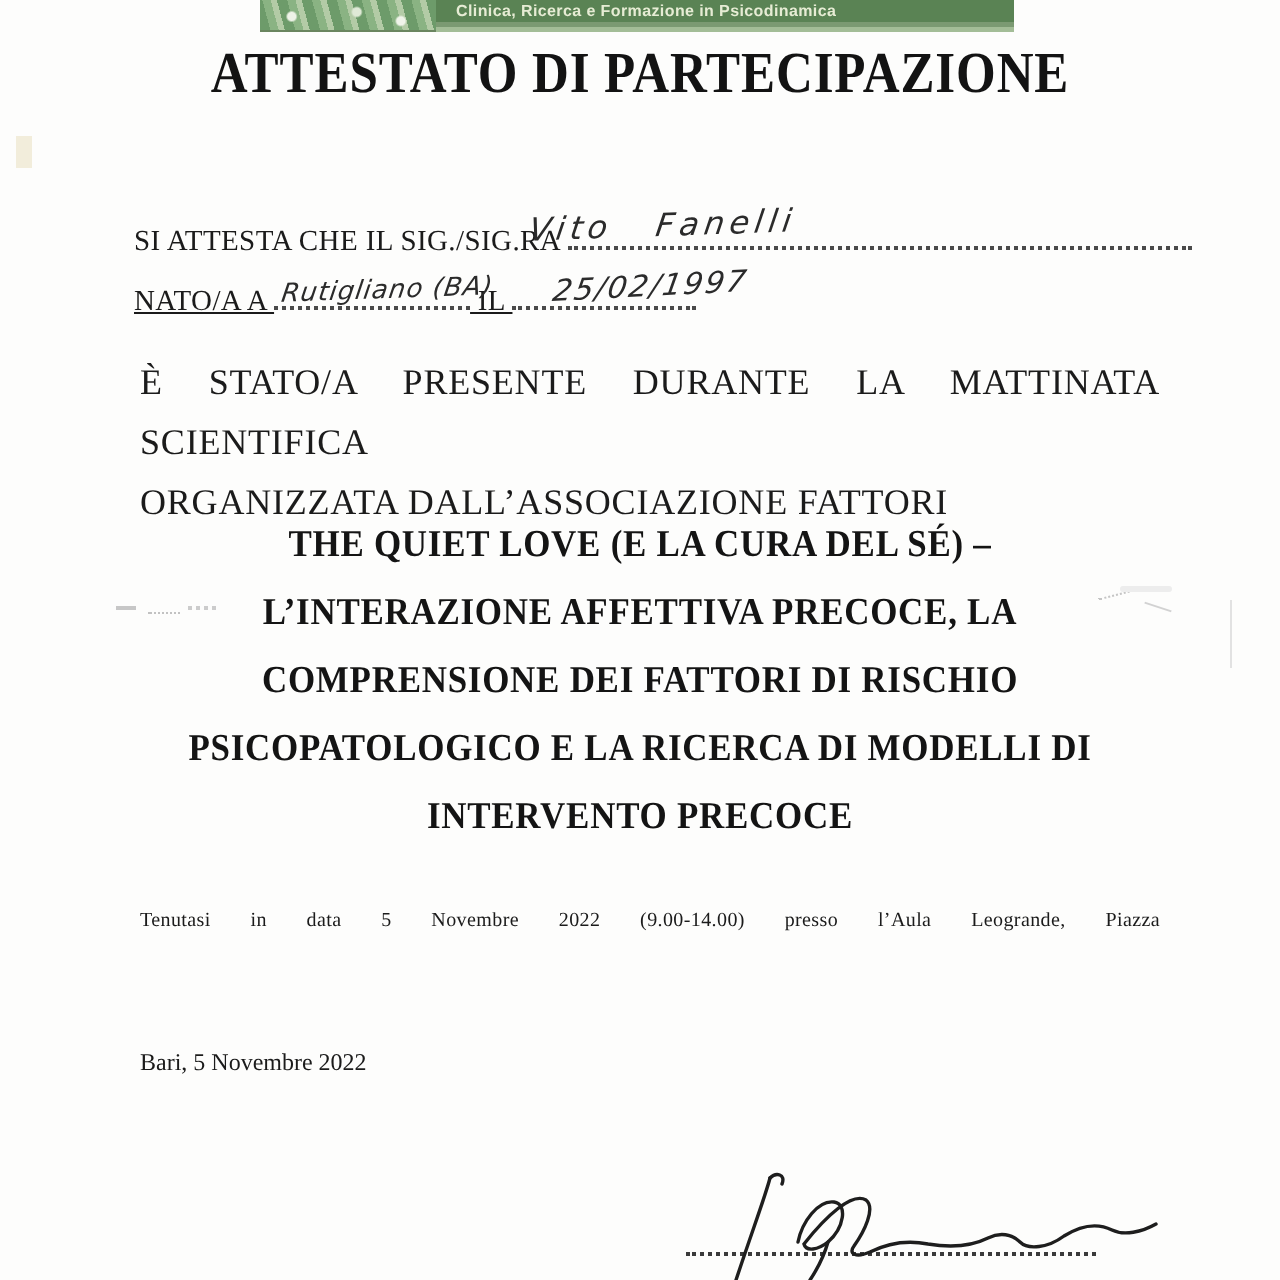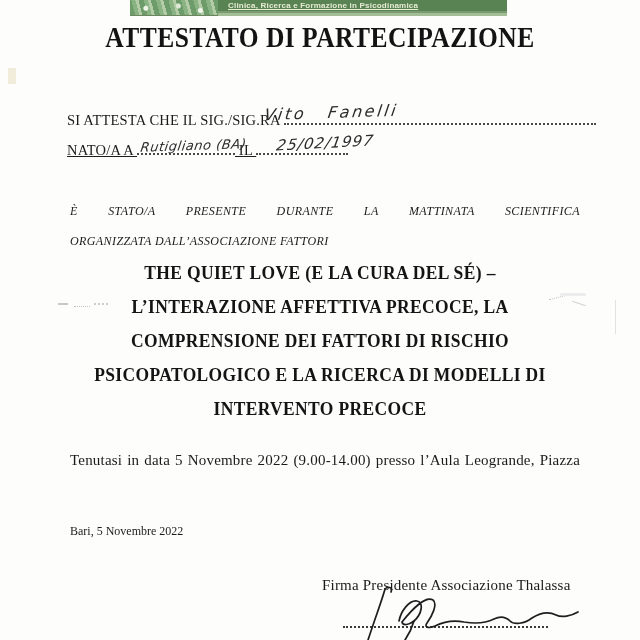--- a/index.html
+++ b/index.html
@@ -18,21 +18,21 @@
     background:
       radial-gradient(circle at 18% 55%, #eef3e8 0 2px, rgba(0,0,0,0) 3px),
       radial-gradient(circle at 55% 40%, #dfe9d6 0 2px, rgba(0,0,0,0) 3px),
       radial-gradient(circle at 80% 70%, #f0f4ea 0 2px, rgba(0,0,0,0) 3px),
       repeating-linear-gradient(75deg, #6d9b6a 0 5px, #8ab383 5px 9px, #b3cba6 9px 12px);
   }
   .banner-bar{flex:1;height:100%;
     background:linear-gradient(#5a8354 0 68%, #7b9a72 68% 84%, #a3bd97 84% 100%);
     color:#e6ecd4;font-family:"Liberation Sans", sans-serif;
     font-size:8px;font-weight:bold;letter-spacing:.2px;line-height:9px;
-    padding:1px 0 0 10px;white-space:nowrap;overflow:hidden;text-decoration:underline;}
+    padding:1px 0 0 10px;white-space:nowrap;overflow:hidden;}
 
   .doc-title{position:absolute;top:21px;left:0;width:640px;text-align:center;
     font-size:29px;font-weight:bold;letter-spacing:.5px;color:#131313;
     transform:scaleX(.88);transform-origin:50% 0;}
 
   .form-line{position:absolute;left:67px;width:510px;font-size:14.5px;
     letter-spacing:.2px;white-space:nowrap;}
   .line1{top:112px;}
   .line2{top:142px;text-decoration:underline;}
   .dotlead{display:inline-block;height:11px;border-bottom:2px dotted #4a4a4a;
@@ -41,30 +41,30 @@
   .d2{width:98px;}
   .d3{width:92px;}
 
   .hand{position:absolute;font-family:"DejaVu Sans", sans-serif;font-style:italic;
     color:#2b2b2b;transform:skewX(-10deg) rotate(-2deg);}
   .hand-name{left:198px;top:-9px;font-size:16px;letter-spacing:2.5px;word-spacing:14px;}
   .hand-place{left:74px;top:-4px;font-size:13px;letter-spacing:.5px;}
   .hand-date{left:210px;top:-8px;font-size:15px;letter-spacing:1px;
     transform:skewX(-12deg) rotate(-3deg);}
 
-  .statement{position:absolute;left:70px;top:196px;width:510px;
-    font-size:12px;letter-spacing:.4px;line-height:30px;font-style:italic;}
+  .statement{position:absolute;left:70px;top:176px;width:510px;
+    font-size:18px;letter-spacing:.4px;line-height:30px;}
   .justify-full{text-align:justify;text-align-last:justify;}
 
   .event-block{position:absolute;left:40px;top:256px;width:560px;text-align:center;
     font-weight:bold;font-size:19px;line-height:34px;letter-spacing:.4px;color:#141414;
     transform:scaleX(.92);transform-origin:50% 0;}
 
   .details{position:absolute;left:70px;top:443px;width:510px;
-    font-size:15px;line-height:35px;letter-spacing:.2px;}
+    font-size:10px;line-height:35px;letter-spacing:.2px;}
 
   .place-date{position:absolute;left:70px;top:524px;font-size:12px;}
 
   .firma-label{position:absolute;left:322px;top:577px;font-size:15px;letter-spacing:.2px;}
 
   .signature-area{position:absolute;left:333px;top:586px;width:300px;height:54px;}
   .sig-dots{position:absolute;left:10px;top:38px;width:205px;height:2px;
     border-bottom:2px dotted #3a3a3a;}
   .signature-area svg{position:absolute;left:0;top:0;}
 
@@ -114,21 +114,20 @@
     <div>PSICOPATOLOGICO E LA RICERCA DI MODELLI DI</div>
     <div>INTERVENTO PRECOCE</div>
   </div>
 
   <div class="details">
     <div class="justify-full">Tenutasi in data 5 Novembre 2022 (9.00-14.00) presso l’Aula Leogrande, Piazza</div>
   </div>
 
   <div class="place-date">Bari, 5 Novembre 2022</div>
 
-  <div class="firma-label">Firma Presidente Associazione Thalassa</div>
 
   <div class="signature-area">
     <div class="sig-dots"></div>
     <svg width="300" height="54" viewBox="0 0 300 54">
       <g fill="none" stroke="#1e1e1e" stroke-width="1.7" stroke-linecap="round">
         <path d="M 52,3 C 55,0 60,1 58,6"></path>
         <path d="M 52,3 C 50,11 44,27 35,54"></path>
         <path d="M 66,35 C 68,25 76,14 84,15 C 91,16 89,28 81,35 C 76,39 70,40 69,36
                  C 80,22 93,10 100,14 C 105,18 99,30 94,37 C 91,41 95,43 102,40
                  C 112,35 121,34 131,36 C 143,38 153,37 161,33 C 167,30 173,31 177,35

